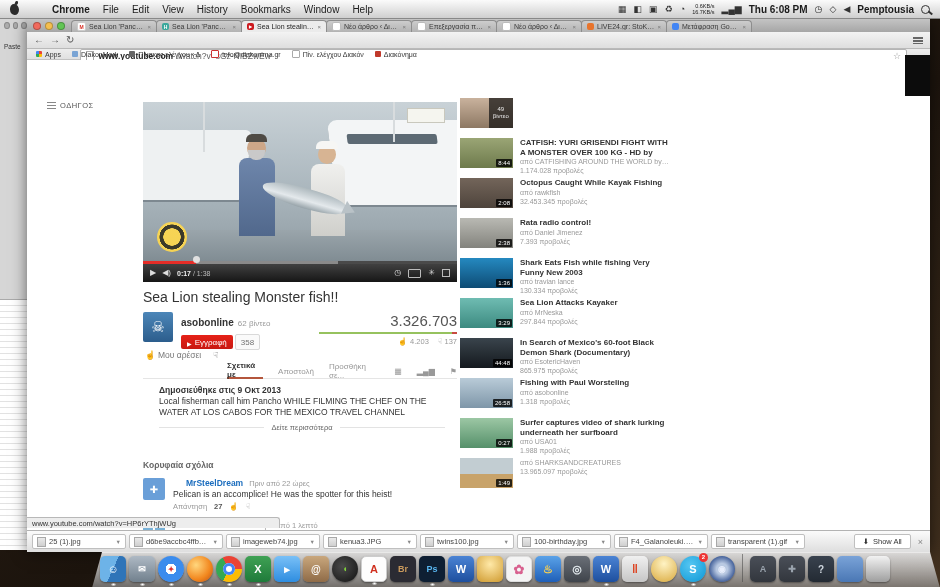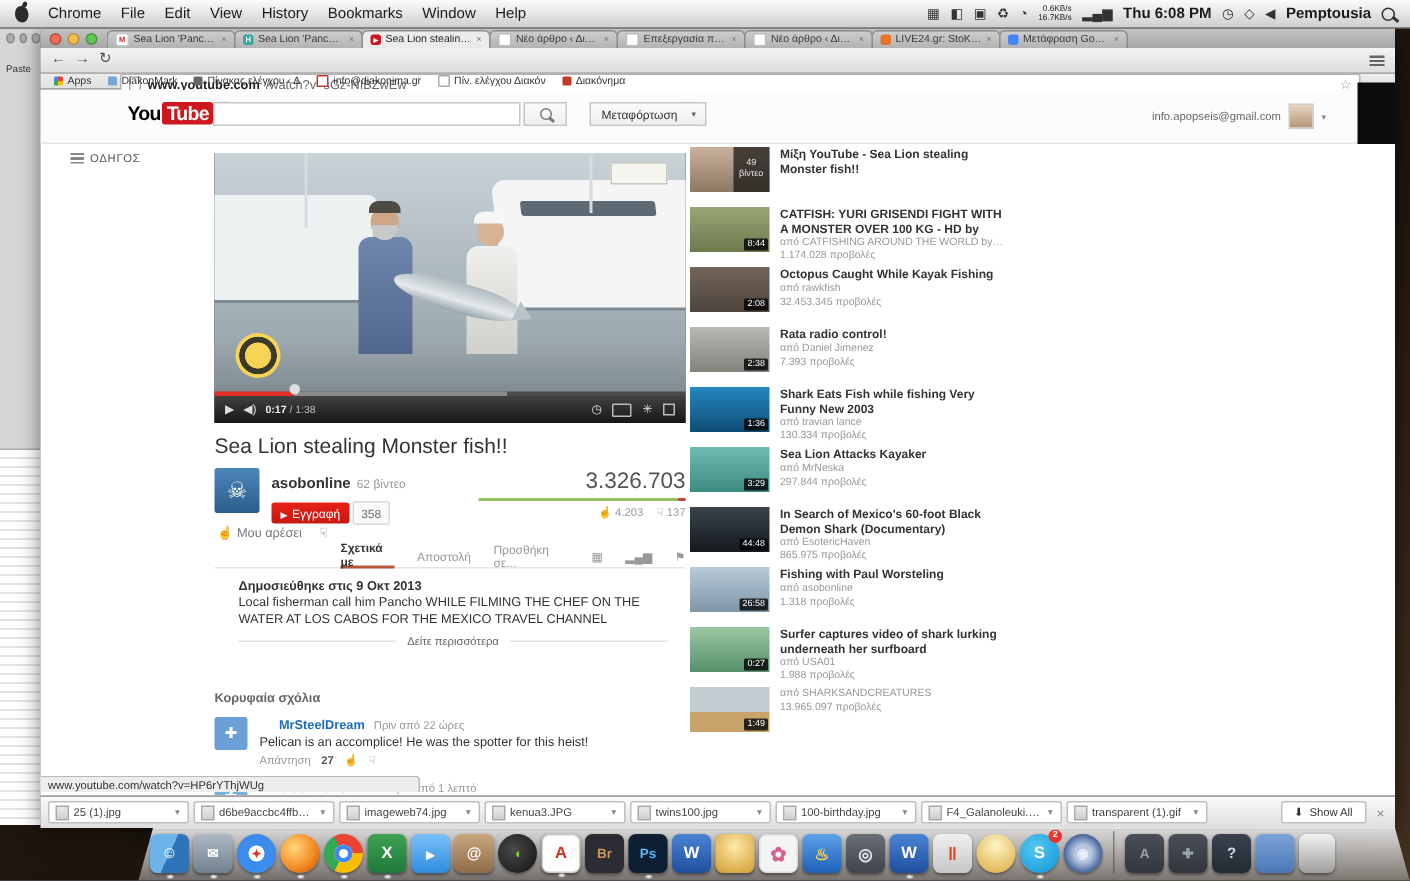--- a/index.html
+++ b/index.html
@@ -4,21 +4,21 @@
 <style>
   html,body{margin:0;padding:0;background:#14100b;font-family:"Liberation Sans",sans-serif;}
   #screen{position:relative;width:940px;height:587px;overflow:hidden;
     background:linear-gradient(150deg,#33261a 0%,#1c140d 55%,#43311f 100%);}
   
   .menubar{position:absolute;left:0;top:0;width:940px;height:19px;box-sizing:border-box;
     background:linear-gradient(#fbfbfb,#cfcfcf);border-bottom:1px solid #888;
     display:flex;align-items:center;gap:13px;padding:0 10px;font-size:10px;color:#1b1b1b;z-index:60;}
   .apple{width:9px;height:11px;background:#2b2b2b;border-radius:45% 55% 48% 52%;position:relative;flex:none;}
   .apple:before{content:'';position:absolute;top:-3px;left:5px;width:3px;height:4px;background:#2b2b2b;border-radius:50% 50% 50% 0;transform:rotate(20deg);}
-  .mb-app{font-weight:normal;}
+  .mb-app{font-weight:bold;margin-left:20px;}
   .mb-right{margin-left:auto;display:flex;align-items:center;gap:7px;}
   .mb-ic{font-size:9px;color:#333;}
   .net{display:flex;flex-direction:column;align-items:flex-end;font-size:5.5px;line-height:6px;color:#222;}
   .mb-time{font-weight:bold;font-size:10px;}
   .mb-user{font-size:10px;font-weight:bold;}
   .mag{width:7px;height:7px;border:1.5px solid #333;border-radius:50%;position:relative;flex:none;}
   .mag:after{content:'';position:absolute;width:5px;height:1.5px;background:#333;right:-4px;bottom:-1px;transform:rotate(40deg);}
   
   .sliver{position:absolute;left:0;top:19px;width:27px;height:531px;background:#d6d6d6;border-right:1px solid #939393;z-index:5;overflow:hidden;}
   .sl-lights{display:flex;gap:3px;margin:3px 0 0 4px;}
@@ -343,38 +343,20 @@
           <i class="b-page"></i>
           <span>Πίν. ελέγχου Διακόν</span>
         </span>
       <span class="bk">
           <i class="b-dk"></i>
           <span>Διακόνημα</span>
         </span>
     </div>
 
     <div class="page">
-      <div class="ythead">
-        <span class="logo">
-            <span>You</span>
-            <span class="tube">Tube</span>
-            <span class="gr">GR</span>
-          </span>
-        <span class="ysearch"><input style=""></span>
-        <span class="ysbtn">
-            <span class="mag2"></span>
-          </span>
-        <span class="upload">Μεταφόρτωση</span>
-        <span class="upcaret">▾</span>
-        <span class="account">
-          <span>info.apopseis@gmail.com</span>
-          <span class="avatar"></span>
-          <span class="acaret">▾</span>
-        </span>
-      </div>
       <div class="guide">
           <span class="hamb2"></span>
           <span>ΟΔΗΓΟΣ</span>
         </div>
 
       <div class="player">
         <div class="vid">
           <div class="boatL"></div>
           <div class="boatR"></div>
           <div class="mast" style="left:60px;top:0;height:50px;"></div>
@@ -481,23 +463,20 @@
           <span class="cbody">
             <span class="cauthor">bloomhandle712</span><span class="ctm">Πριν από 1 λεπτό</span>
           </span>
         </div>
       </div>
 
       <div class="sidebar">
         <div class="ri s1">
           <span class="rthumb">
               <span class="rpl">49 βίντεο</span>
-            </span>
-          <span class="rinfo">
-              <div class="rtitle">Μίξη YouTube - Sea Lion stealing Monster fish!!</div>
             </span>
         </div>
         <div class="ri s2">
           <span class="rthumb">
               <span class="rdur">8:44</span>
             </span>
           <span class="rinfo">
               <div class="rtitle">CATFISH: YURI GRISENDI FIGHT WITH A MONSTER OVER 100 KG - HD by CAT</div>
               <div class="rmeta">από CATFISHING AROUND THE WORLD by YURI</div>
               <div class="rmeta">1.174.028 προβολές</div>

